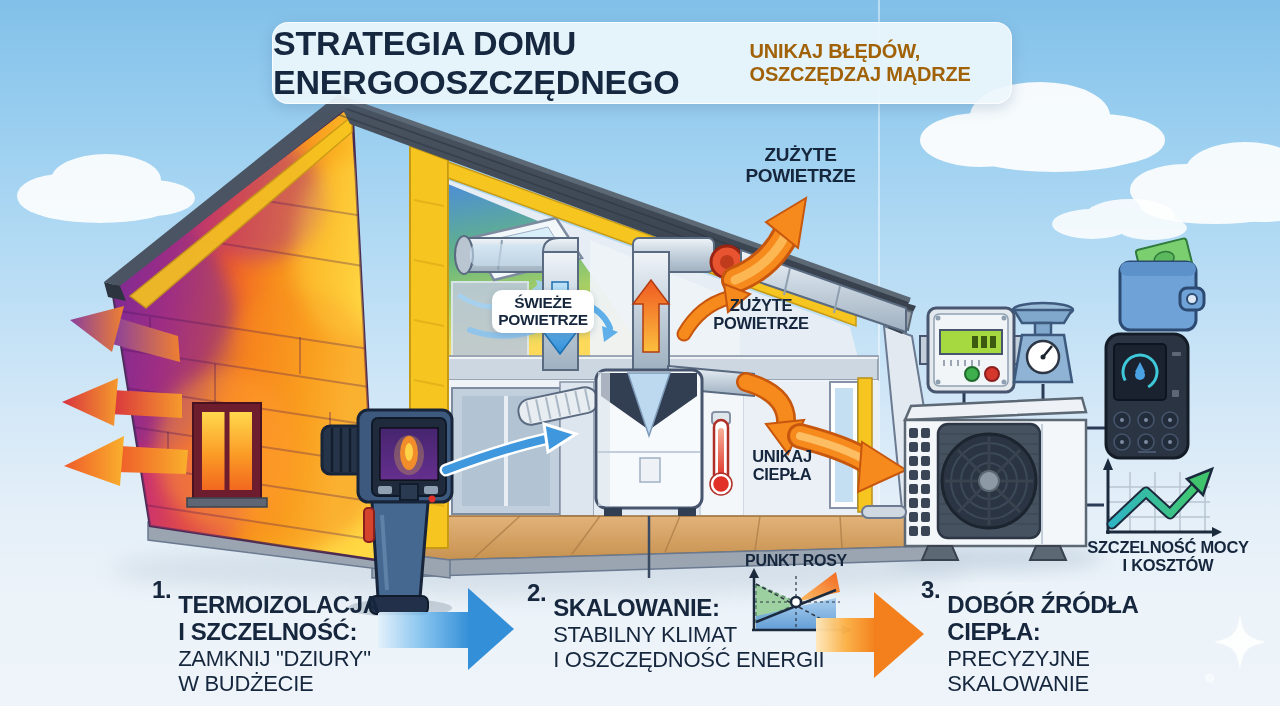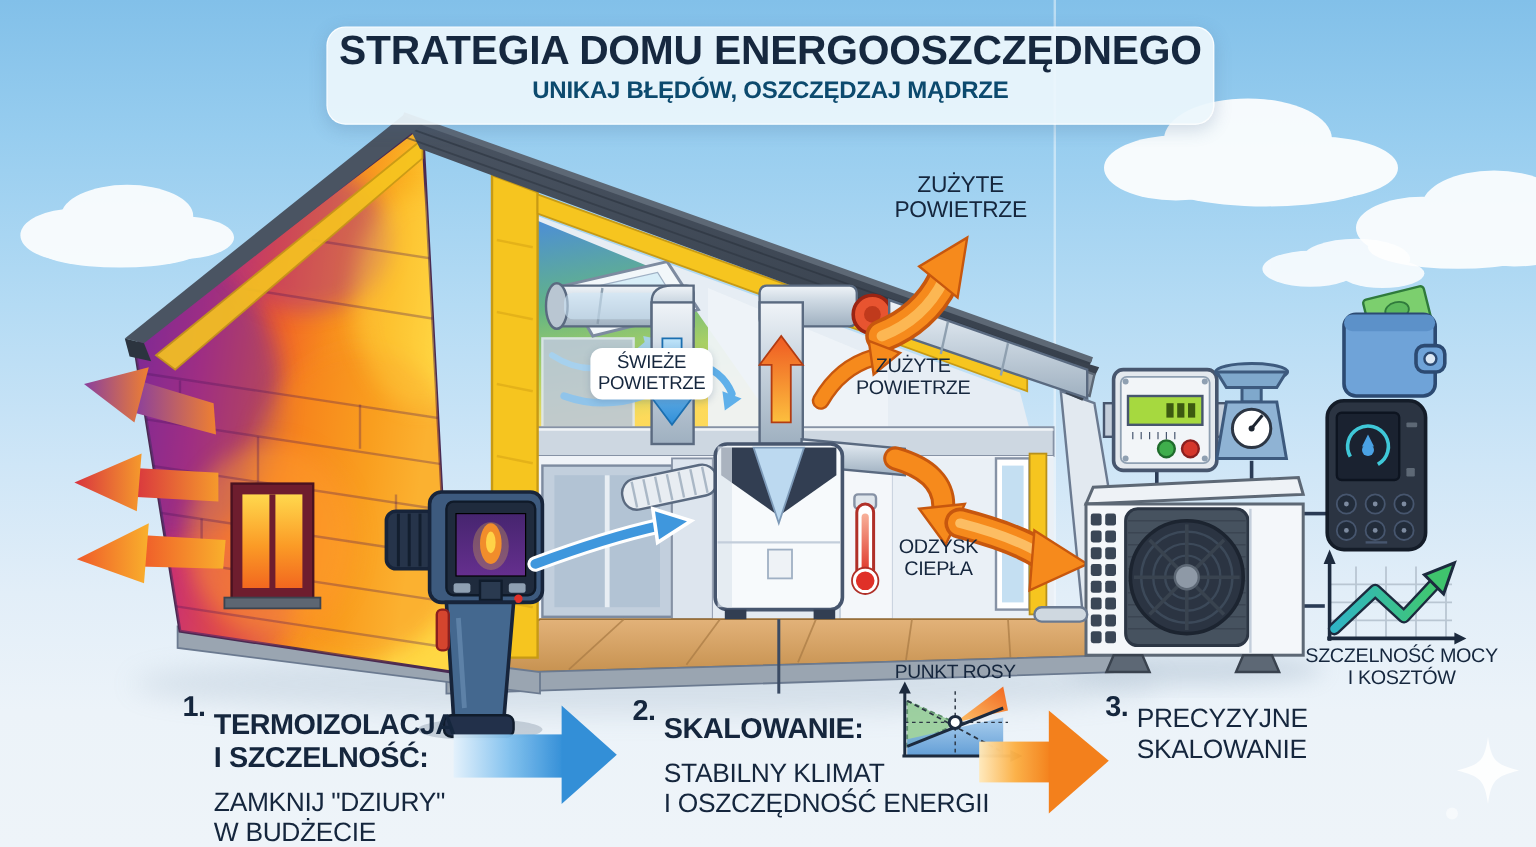--- a/index.html
+++ b/index.html
@@ -3,41 +3,41 @@
 <meta charset="utf-8">
 <style>
   html,body{margin:0;padding:0;background:#dfe9f2;}
   .canvas{
     position:relative;width:1280px;height:706px;overflow:hidden;
     font-family:"Liberation Sans",sans-serif;
     background:linear-gradient(180deg,#82c0e9 0%,#97cdef 16%,#b4dbf4 36%,#cfe6f7 55%,#e2eef8 70%,#ecf3f9 84%,#eef4f9 100%);
   }
   .illu{position:absolute;left:0;top:0;}
   .lbl{
-    position:absolute;color:#15263d;font-weight:400;text-align:center;
+    position:absolute;color:#15263d;font-weight:700;text-align:center;
     white-space:pre-line;line-height:1.12;letter-spacing:-0.3px;
   }
   .banner{
     position:absolute;left:272px;top:22px;width:738px;height:80px;
     background:rgba(236,246,252,0.93);
     border:1.5px solid rgba(255,255,255,.85);
     border-radius:16px;
     box-shadow:0 4px 14px rgba(70,100,140,.22);
-    display:flex;flex-direction:column;align-items:center;gap:3px;
+    display:flex;flex-direction:row;align-items:center;justify-content:center;gap:3px;
   }
   .banner .title{font-size:34px;font-weight:700;color:#16283f;letter-spacing:-0.2px;}
-  .banner .subtitle{font-size:20px;font-weight:700;color:#0c4a6e;letter-spacing:-0.2px;}
+  .banner .subtitle{font-size:20px;font-weight:700;color:#a16207;letter-spacing:-0.2px;}
   .pill{
     background:#ffffff;border-radius:10px;padding:4px 6px;
     box-shadow:0 2px 6px rgba(70,100,140,.25);
   }
   .step{position:absolute;display:flex;gap:7px;color:#15263d;}
   .step .num{font-size:24px;font-weight:700;letter-spacing:-0.4px;}
   .step .heading{font-size:24px;font-weight:700;letter-spacing:-0.4px;line-height:1.12;white-space:pre-line;margin-top:16px;}
-  .step .body{font-size:22px;font-weight:500;letter-spacing:-0.3px;line-height:1.16;white-space:pre-line;margin-top:10px;}
+  .step .body{font-size:22px;font-weight:500;letter-spacing:-0.3px;line-height:1.16;white-space:pre-line;margin-top:0;}
 </style>
 </head>
 <body>
 
 <div class="canvas">
 
 <svg class="illu" width="1280" height="706" viewBox="0 0 1280 706">
   <defs>
     <linearGradient id="gThermal" x1="0" y1="0" x2="1" y2="0.25">
       <stop offset="0" stop-color="#5f2b8e"></stop>
@@ -597,21 +597,21 @@
   <div class="title">STRATEGIA DOMU ENERGOOSZCZĘDNEGO</div>
   <div class="subtitle">UNIKAJ BŁĘDÓW, OSZCZĘDZAJ MĄDRZE</div>
 </div>
 
 <div class="lbl" style="left:718px;top:144px;width:165px;font-size:19px;">ZUŻYTE
 POWIETRZE</div>
 <div class="lbl pill" style="left:492px;top:290px;width:90px;font-size:15.5px;">ŚWIEŻE
 POWIETRZE</div>
 <div class="lbl" style="left:706px;top:296px;width:110px;font-size:16.5px;">ZUŻYTE
 POWIETRZE</div>
-<div class="lbl" style="left:740px;top:447px;width:84px;font-size:16.5px;">ODZYSK
+<div class="lbl" style="left:740px;top:447px;width:84px;font-size:16.5px;">UNIKAJ
 CIEPŁA</div>
 
 <div class="lbl" style="left:733px;top:552px;width:126px;font-size:16px;">PUNKT ROSY</div>
 <div class="lbl" style="left:1084px;top:538px;width:168px;font-size:16.5px;">SZCZELNOŚĆ MOCY
 I KOSZTÓW</div>
 
 <div class="step" style="left:152px;top:576px;width:290px;">
   <div class="num">1.</div>
   <div>
     <div class="heading">TERMOIZOLACJA
@@ -624,18 +624,20 @@
   <div class="num">2.</div>
   <div>
     <div class="heading">SKALOWANIE:</div>
     <div class="body">STABILNY KLIMAT
 I OSZCZĘDNOŚĆ ENERGII</div>
   </div>
 </div>
 <div class="step" style="left:921px;top:576px;width:260px;">
   <div class="num">3.</div>
   <div>
+    <div class="heading">DOBÓR ŹRÓDŁA
+CIEPŁA:</div>
     <div class="body">PRECYZYJNE
 SKALOWANIE</div>
   </div>
 </div>
 
 </div>
 
 </body></html>

